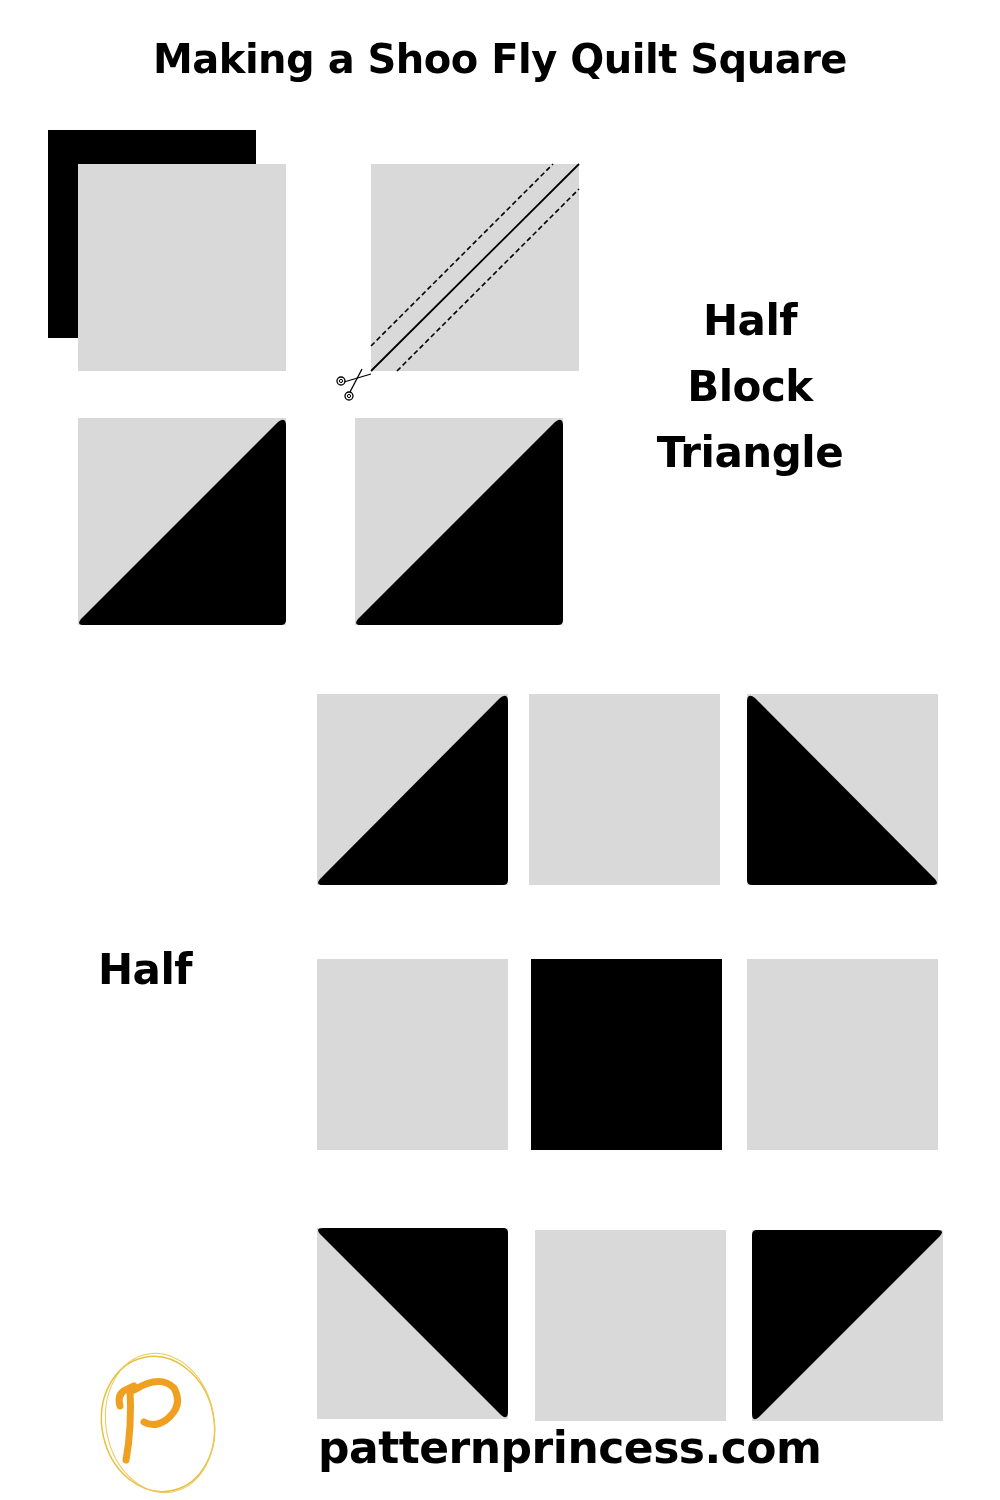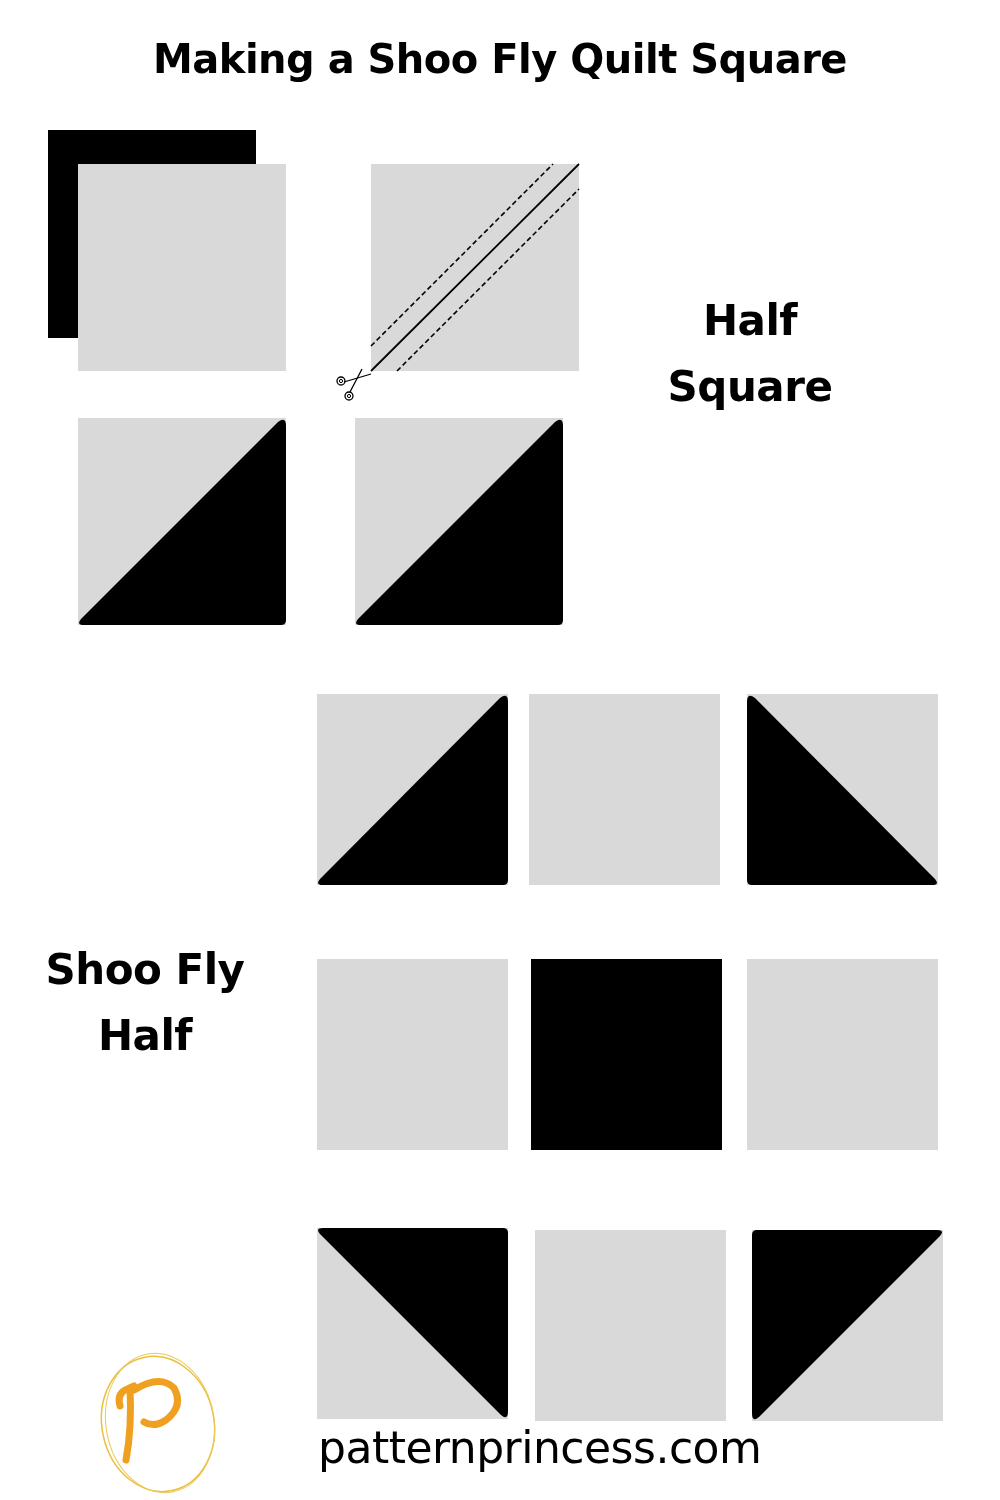--- a/index.html
+++ b/index.html
@@ -4,21 +4,21 @@
 <style>
   html, body { margin:0; padding:0; }
   body { width:1000px; height:1500px; background:#ffffff; position:relative; overflow:hidden;
          font-family:"DejaVu Sans", sans-serif; color:#000; }
   .abs { position:absolute; }
   .title { left:0; top:36px; width:1000px; text-align:center; font-weight:bold; font-size:40px; letter-spacing:-0.5px; }
   .label { text-align:center; font-weight:bold; font-size:42px; line-height:66px; letter-spacing:-0.5px; }
   .sq { position:absolute; background:#d9d9d9; }
   .sq svg { display:block; width:100%; height:100%; }
   .blk { background:#000; }
-  .url { left:318px; top:1422px; font-weight:normal; font-size:44px; letter-spacing:-0.5px; }
+  .url { left:318px; top:1422px; font-weight:bold; font-size:44px; letter-spacing:-0.5px; }
 </style>
 </head>
 <body>
 
 <div class="abs title">Making a Shoo Fly Quilt Square</div>
 
 <div class="sq blk" style="left:48px;top:130px;width:208px;height:208px;"></div>
 <div class="sq" style="left:78px;top:164px;width:208px;height:207px;"></div>
 
 <div class="sq" style="left:371px;top:164px;width:208px;height:207px;overflow:visible;">
@@ -43,21 +43,22 @@
     </svg>
 </div>
 <div class="sq" style="left:355px;top:418px;width:208px;height:207px;">
   <svg viewBox="0 0 208 207">
       <path d="M3 201 L200 4 Q208 -2 208 8 L208 202 Q208 207 203 207 L6 207 Q-2 207 3 201 Z" fill="#000"></path>
     </svg>
 </div>
 
 <div class="abs label" style="left:630px;top:288px;width:240px;">
   <div>Half</div>
-  <div>Square</div>
+  <div>Block</div>
+  <div>Triangle</div>
 </div>
 
 <div class="sq" style="left:317px;top:694px;width:191px;height:191px;">
   <svg viewBox="0 0 191 191">
       <path d="M3 185 L183 4 Q191 -2 191 8 L191 186 Q191 191 186 191 L6 191 Q-2 191 3 185 Z" fill="#000"></path>
     </svg>
 </div>
 <div class="sq" style="left:529px;top:694px;width:191px;height:191px;"></div>
 <div class="sq" style="left:747px;top:694px;width:191px;height:191px;">
   <svg viewBox="0 0 191 191">
@@ -75,21 +76,20 @@
     </svg>
 </div>
 <div class="sq" style="left:535px;top:1230px;width:191px;height:191px;"></div>
 <div class="sq" style="left:752px;top:1230px;width:191px;height:191px;">
   <svg viewBox="0 0 191 191">
       <path d="M0 5 Q0 0 5 0 L185 0 Q193 0 188 6 L7 187 Q0 193 0 183 Z" fill="#000"></path>
     </svg>
 </div>
 
 <div class="abs label" style="left:20px;top:937px;width:250px;">
-  <div>Shoo Fly</div>
   <div>Half</div>
 </div>
 
 <svg class="abs" style="left:90px;top:1348px;width:140px;height:150px;" viewBox="0 0 140 150">
   <ellipse cx="68" cy="76" rx="56" ry="68" transform="rotate(-12 68 76)" fill="none" stroke="#e8c040" stroke-width="1.5"></ellipse>
   <ellipse cx="70" cy="75" rx="54" ry="70" transform="rotate(-10 70 75)" fill="none" stroke="#ecc858" stroke-width="1"></ellipse>
   <path d="M30 58 Q26 44 40 40 L44 38" stroke="#f0a020" stroke-width="7" fill="none" stroke-linecap="round"></path>
   <path d="M40 40 Q42 80 36 112" stroke="#f0a020" stroke-width="7" fill="none" stroke-linecap="round"></path>
   <path d="M44 42 Q70 26 84 40 Q94 58 76 72 Q64 80 54 74" stroke="#f0a020" stroke-width="7" fill="none" stroke-linecap="round"></path>
 </svg>

